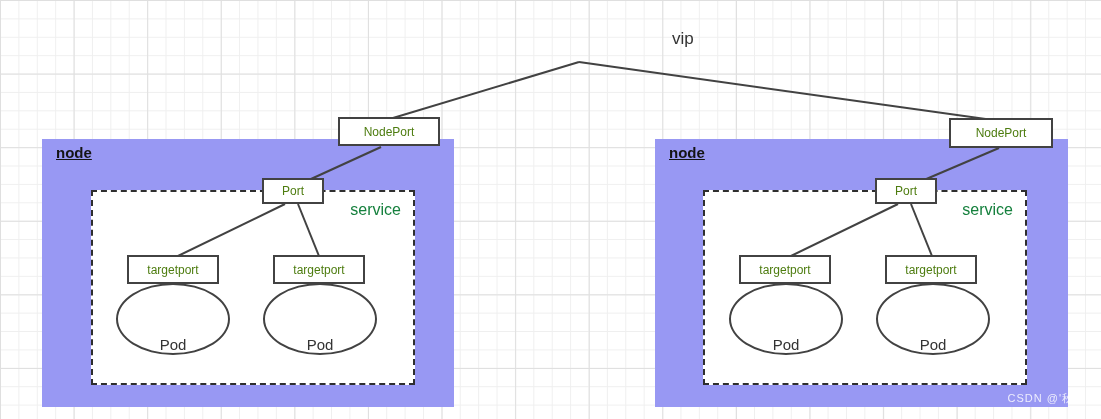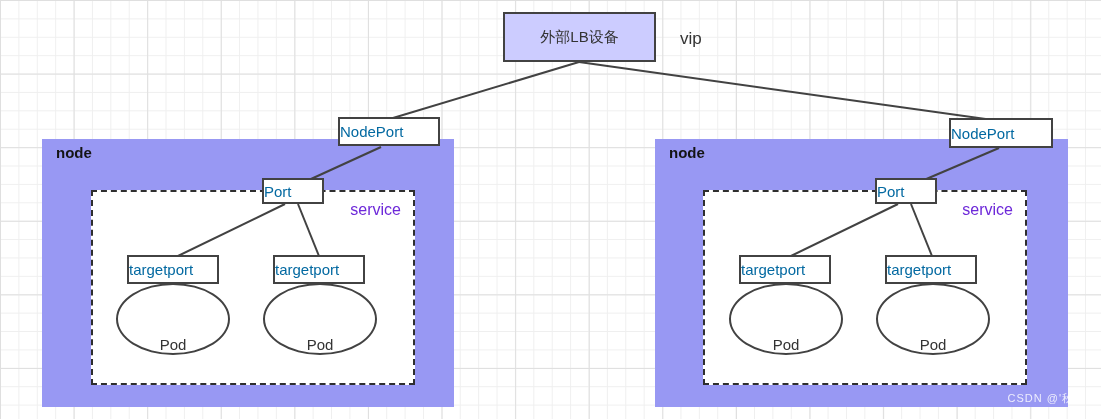--- a/index.html
+++ b/index.html
@@ -11,34 +11,34 @@
     background-color:#ffffff;
     background-image:
       linear-gradient(to right, #dfdfdf 1px, transparent 1px),
       linear-gradient(to bottom, #dfdfdf 1px, transparent 1px),
       linear-gradient(to right, #efefef 1px, transparent 1px),
       linear-gradient(to bottom, #efefef 1px, transparent 1px);
     background-size:73.6px 73.6px,73.6px 73.6px,18.4px 18.4px,18.4px 18.4px;
   }
   .abs{position:absolute;box-sizing:border-box;}
   .node-rect{background:#9898f3;z-index:1;}
-  .node-label{position:absolute;left:14px;top:5px;font-weight:bold;font-size:15px;color:#141414;}
+  .node-label{position:absolute;left:14px;top:5px;font-weight:bold;font-size:15px;color:#141414;text-decoration:underline;}
   .service-box{background:#ffffff;border:2px dashed #2e2e2e;z-index:2;}
-  .service-label{position:absolute;right:12px;top:9px;font-size:16px;color:#6d28d9;}
+  .service-label{position:absolute;right:12px;top:9px;font-size:16px;color:#15803d;}
   .edges{position:absolute;left:0;top:0;z-index:3;}
   .edges line{stroke:#424242;stroke-width:2;}
   .pod-ellipse{
     background:#ffffff;border:2px solid #424242;border-radius:50%;
     z-index:4;display:flex;align-items:flex-end;justify-content:center;
     font-size:15px;color:#333;
   }
   .small-box{
     background:#ffffff;border:2px solid #424242;z-index:5;
-    display:flex;align-items:center;
-    font-size:15px;color:#0369a1;
+    display:flex;align-items:center;justify-content:center;
+    font-size:12px;color:#4d7c0f;
   }
   .lb-box{
     background:#ccccff;border:2px solid #424242;z-index:5;
     display:flex;align-items:center;justify-content:center;
     font-size:15px;color:#333;
   }
   .vip-label{font-size:17px;color:#333;z-index:5;}
   .watermark{
     z-index:6;font-size:11px;color:rgba(255,255,255,0.82);
     letter-spacing:1px;white-space:nowrap;
@@ -80,24 +80,21 @@
   <div class="abs pod-ellipse" style="left:263px;top:283px;width:114px;height:72px;">
     <span>Pod</span>
   </div>
   <div class="abs pod-ellipse" style="left:729px;top:283px;width:114px;height:72px;">
     <span>Pod</span>
   </div>
   <div class="abs pod-ellipse" style="left:876px;top:283px;width:114px;height:72px;">
     <span>Pod</span>
   </div>
 
-  <div class="abs lb-box" style="left:503px;top:12px;width:153px;height:50px;">
-    <span>外部LB设备</span>
-  </div>
-  <div class="abs vip-label" style="left:672px;top:29px;margin-left:8px;">vip</div>
+  <div class="abs vip-label" style="left:672px;top:29px;">vip</div>
 
   <div class="abs small-box" style="left:338px;top:117px;width:102px;height:29px;">
     <span>NodePort</span>
   </div>
   <div class="abs small-box" style="left:949px;top:118px;width:104px;height:30px;">
     <span>NodePort</span>
   </div>
 
   <div class="abs small-box" style="left:262px;top:178px;width:62px;height:26px;">
     <span>Port</span>

